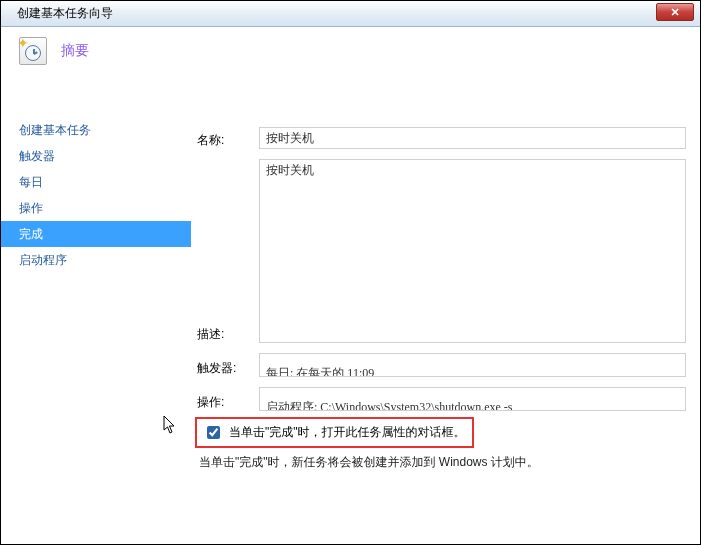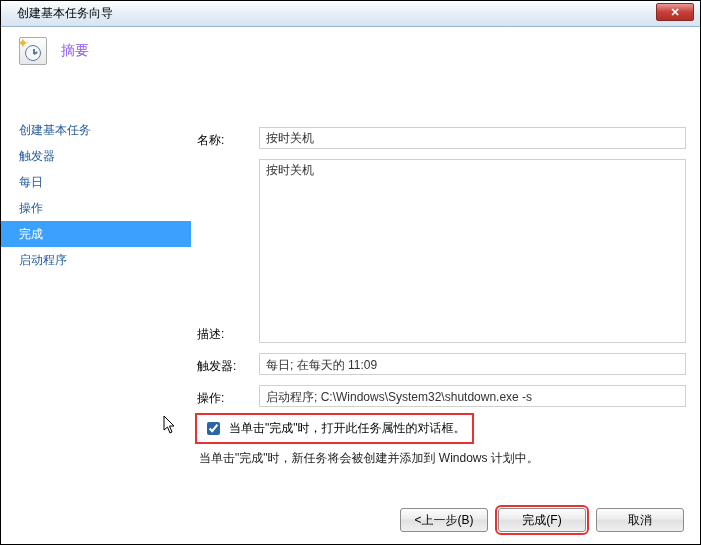--- a/index.html
+++ b/index.html
@@ -146,24 +146,25 @@
     font-family: inherit;
     font-size: 12px;
     color: #333;
     resize: none;
   }
   .readonly-box {
     flex: 1;
     height: 22px;
     border: 1px solid #d0d0d0;
     background: #fff;
-    padding: 3px 6px;
+    padding: 11px 6px;
     color: #333;
     overflow: hidden;
     white-space: nowrap;
+    font-family: Liberation Serif, serif;
   }
   .checkbox-row {
     display: flex;
     align-items: center;
     gap: 6px;
     margin-top: 6px;
     margin-left: 2px;
   }
   .checkbox-row input[type=checkbox] {
     width: 13px; height: 13px;
@@ -260,23 +261,18 @@
 
     <div class="checkbox-row highlight-red" style="width:fit-content; padding:2px 4px;">
       <input type="checkbox" checked="" style="">
       <span>当单击"完成"时，打开此任务属性的对话框。</span>
     </div>
 
     <div class="footer-note">当单击"完成"时，新任务将会被创建并添加到 Windows 计划中。</div>
 
   </div>
 
-  <div class="button-bar">
-    <button class="btn">&lt;上一步(B)</button>
-    <button class="btn highlight-red-tight">完成(F)</button>
-    <button class="btn">取消</button>
-  </div>
 
   <svg class="cursor-arrow" viewBox="0 0 14 20">
     <path d="M1 1 L1 15 L4.5 12 L7 18 L9 17 L6.5 11 L11 11 Z" fill="#fff" stroke="#000" stroke-width="1"></path>
   </svg>
 
 </div>
 
 </body></html>

